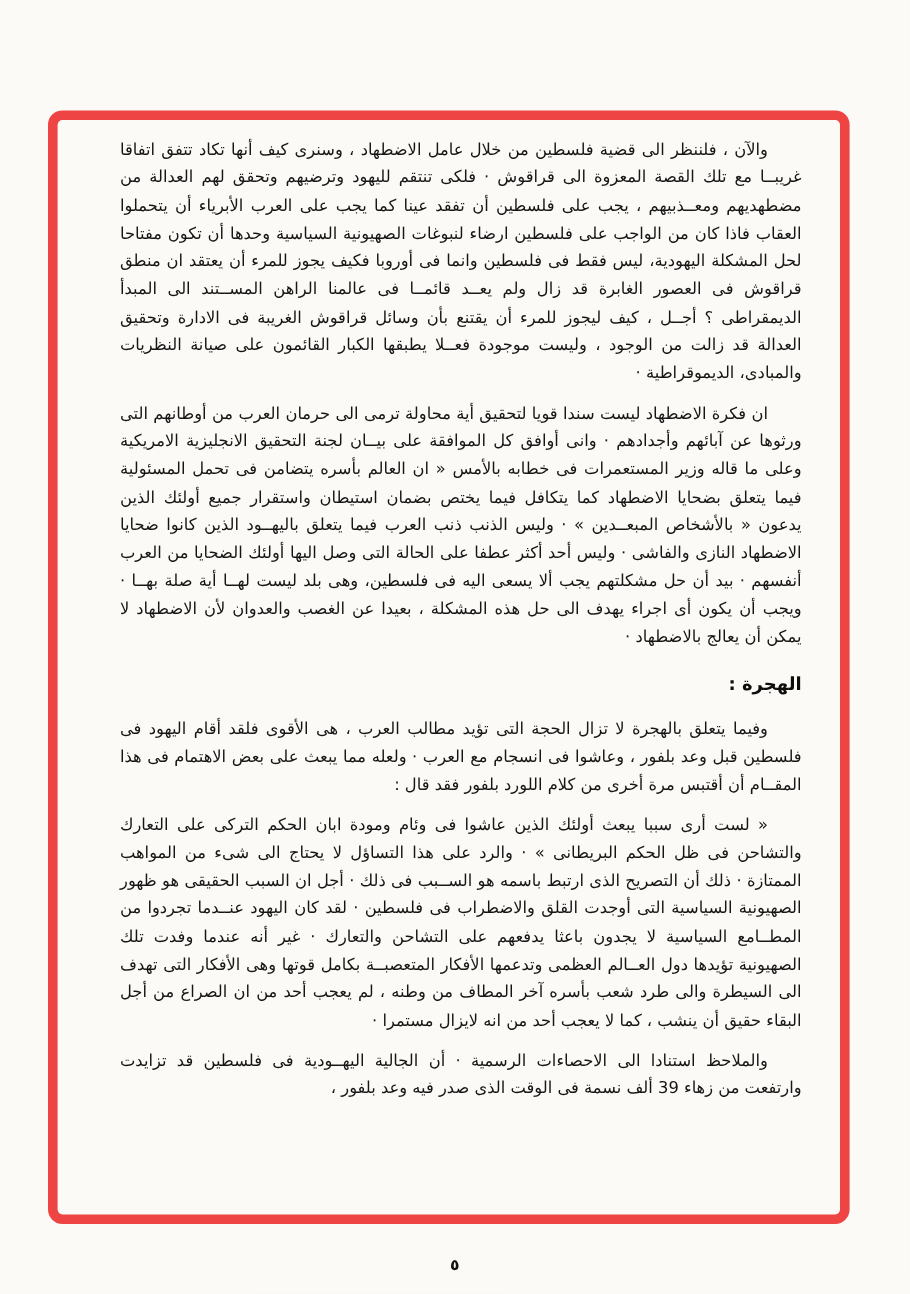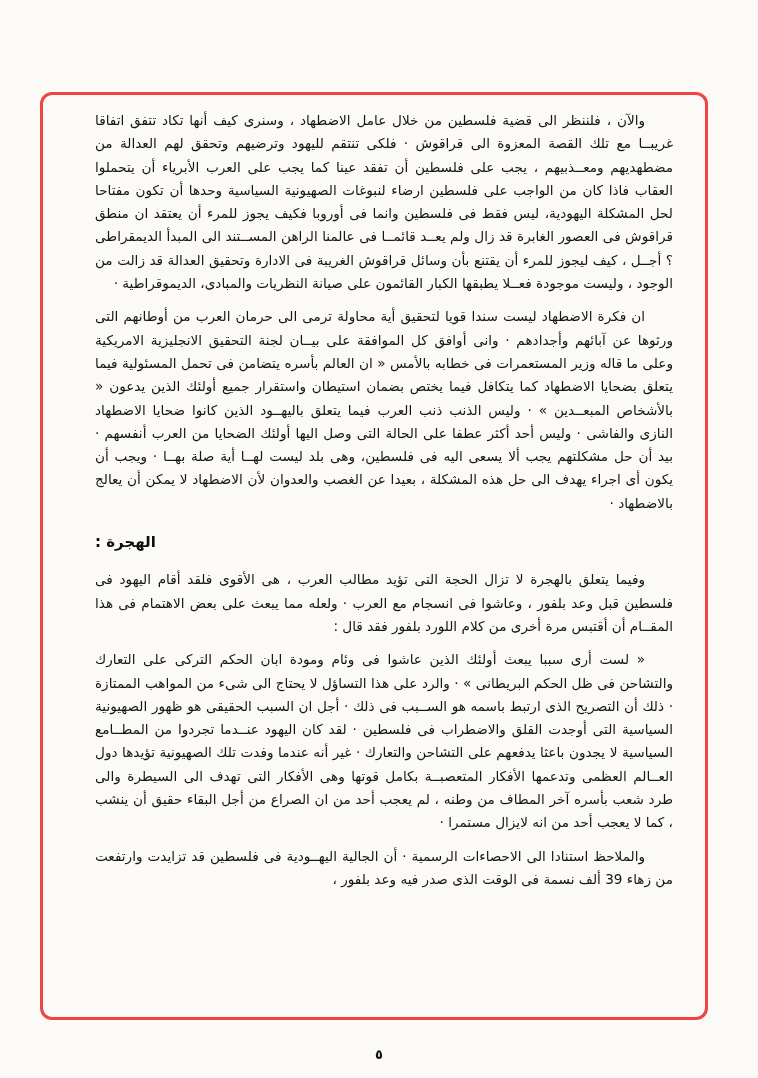--- a/index.html
+++ b/index.html
@@ -36,21 +36,21 @@
     font-size: 9.5px;
     font-weight: bold;
     color: #222;
   }
   .green-box {
     position: absolute;
     top: 92px;
     left: 40px;
     width: 668px;
     height: 928px;
-    border: 3px solid #ef4444;
+    border: 8px solid #ef4444;
     border-radius: 12px;
     box-sizing: border-box;
     background: transparent;
   }
   .content {
     box-sizing: border-box;
     width: 100%;
     height: 100%;
     padding: 14px 32px 10px 52px;
     text-align: justify;
@@ -59,21 +59,21 @@
     color: #151515;
   }
   .para {
     margin: 0 0 10px 0;
     text-indent: 28px;
   }
   .section-heading {
     margin: 16px 0 14px 0;
     font-size: 15px;
     font-weight: bold;
-    text-align: left;
+    text-align: right;
     color: #0d0d0d;
   }
   .page-number {
     position: absolute;
     bottom: 16px;
     left: 0;
     width: 100%;
     text-align: center;
     font-size: 13px;
     font-weight: bold;

